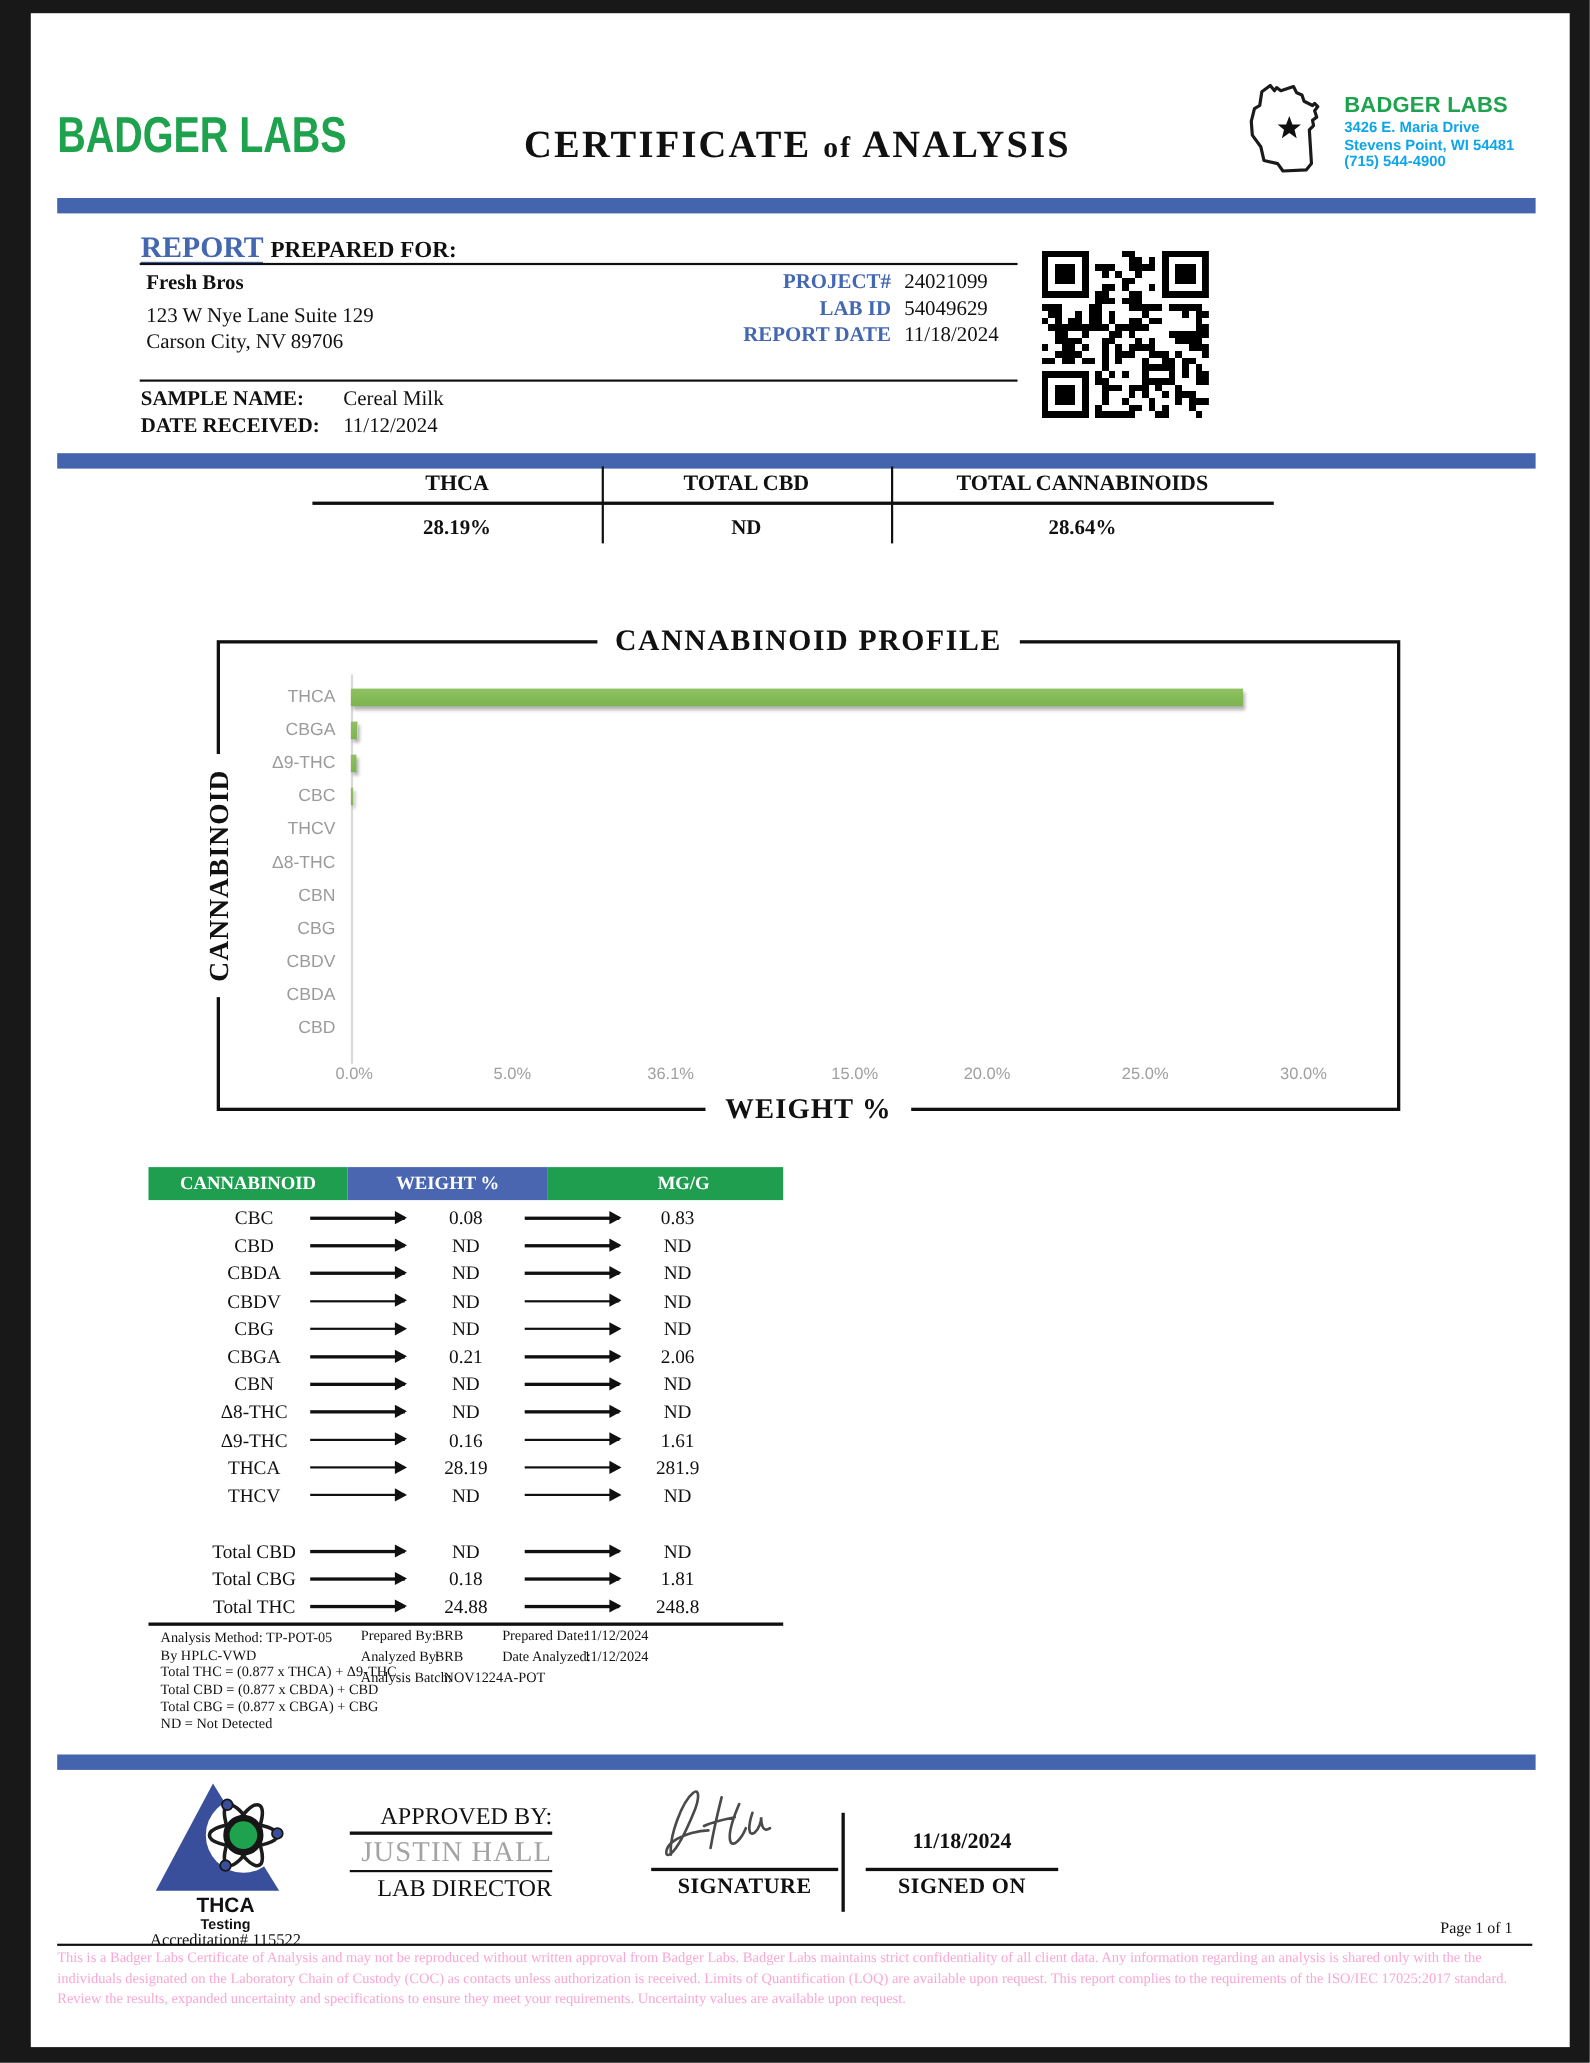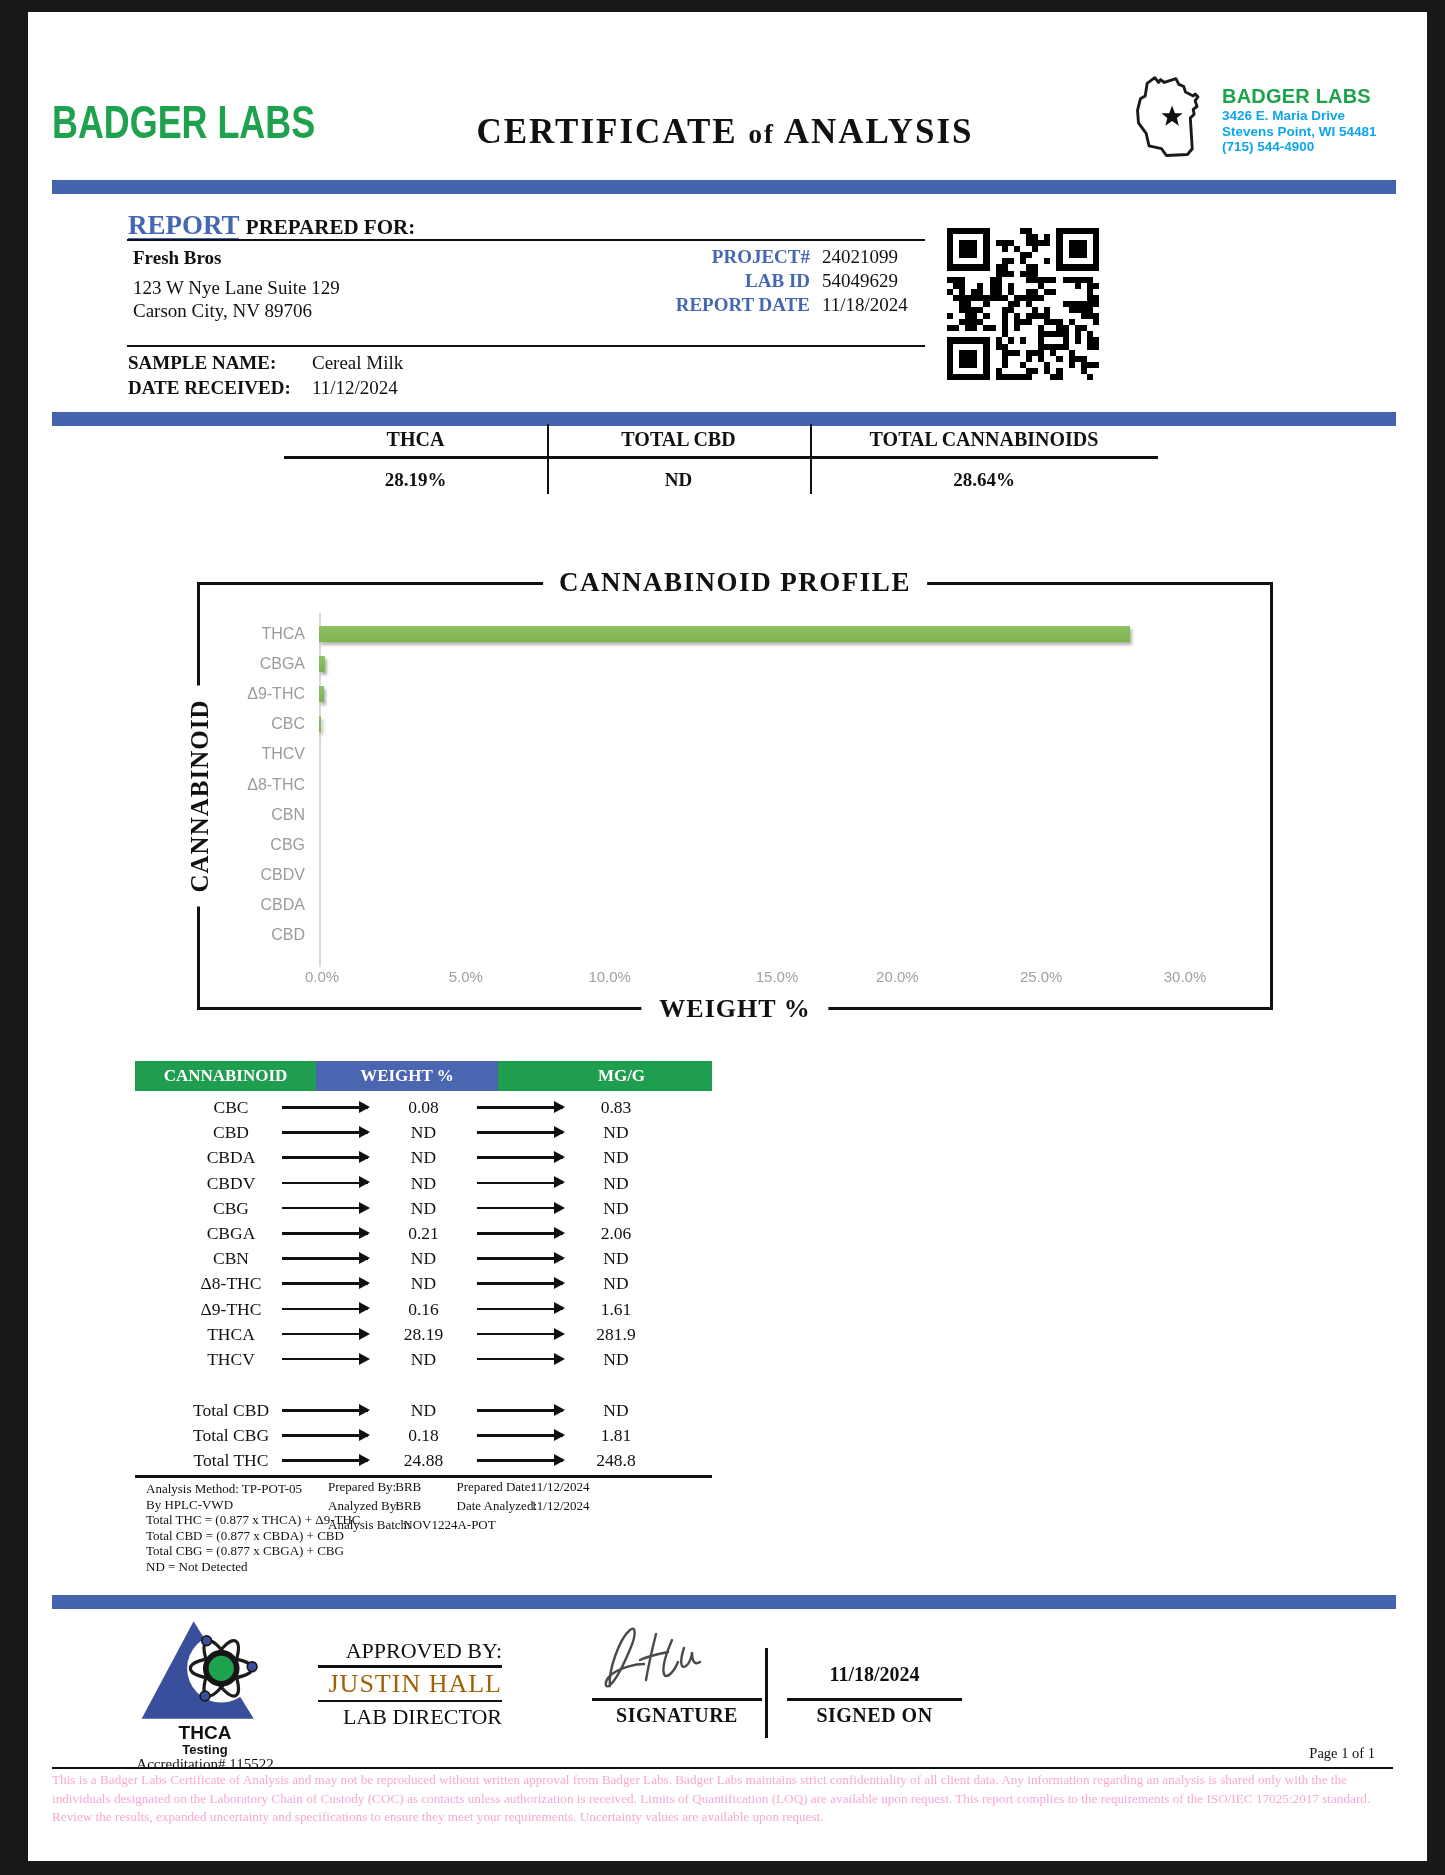--- a/index.html
+++ b/index.html
@@ -436,21 +436,21 @@
         <div class="crow">
           <span class="clabel">CBDA</span>
         </div>
         <div class="crow">
           <span class="clabel">CBD</span>
         </div>
       </div>
     <div class="cticks" id="chart-ticks">
         <span class="ctick" style="left: 122px;">0.0%</span>
         <span class="ctick" style="left: 265.833px;">5.0%</span>
-        <span class="ctick" style="left: 409.667px;">10.0%</span>
+        <span class="ctick" style="left: 409.667px;">36.1%</span>
         <span class="ctick" style="left: 577px;">15.0%</span>
         <span class="ctick" style="left: 697.333px;">20.0%</span>
         <span class="ctick" style="left: 841.167px;">25.0%</span>
         <span class="ctick" style="left: 985px;">30.0%</span>
       </div>
     <div class="chart-xlab">WEIGHT %</div>
   </div>
 
   <div class="abs thead">
     <div class="th-g" style="width:192px;">CANNABINOID</div>
@@ -602,21 +602,21 @@
     <circle cx="82" cy="28" r="6" fill="#3a4f9b" stroke="#161616" stroke-width="2"></circle>
     <circle cx="80" cy="96" r="6" fill="#3a4f9b" stroke="#161616" stroke-width="2"></circle>
   </svg>
   <div class="abs pjla-txt" style="left:140px;top:1722px;width:130px;font-size:19px;">THCA</div>
   <div class="abs pjla-txt" style="left:140px;top:1742px;width:130px;font-size:13px;">Testing</div>
   <div class="abs" style="left:110px;top:1756px;width:190px;text-align:center;font-size:15px;">Accreditation# 115522</div>
 
   <div class="abs approve" style="left:318px;top:1638px;width:184px;">
     <div style="font-size:22px;">APPROVED BY:</div>
     <div class="app-line" style="margin-top:1px;"></div>
-    <div style="font-size:26px;color:#a16207;letter-spacing:1px;margin-top:1px;">JUSTIN HALL</div>
+    <div style="font-size:26px;color:#a3a3a3;letter-spacing:1px;margin-top:1px;">JUSTIN HALL</div>
     <div class="app-line" style="margin-top:1px;"></div>
     <div style="font-size:22px;margin-top:2px;">LAB DIRECTOR</div>
   </div>
 
   <svg class="abs" style="left:596px;top:1622px;" width="150" height="78" viewBox="0 0 150 78">
     <path d="M14,64 C12,48 24,16 34,8 C40,3 40,13 35,25 C28,42 20,58 14,63 C8,68 8,58 16,52 C26,45 40,42 48,42
              M60,12 C56,28 52,46 50,58
              M44,38 C52,34 62,32 72,30
              M76,18 C70,32 66,46 68,52 C70,58 78,50 82,40
              M88,26 C84,38 84,48 90,44 C94,41 96,34 96,30 C96,38 98,44 104,40" stroke="#4a4a4a" stroke-width="2.4" fill="none" stroke-linecap="round"></path>

